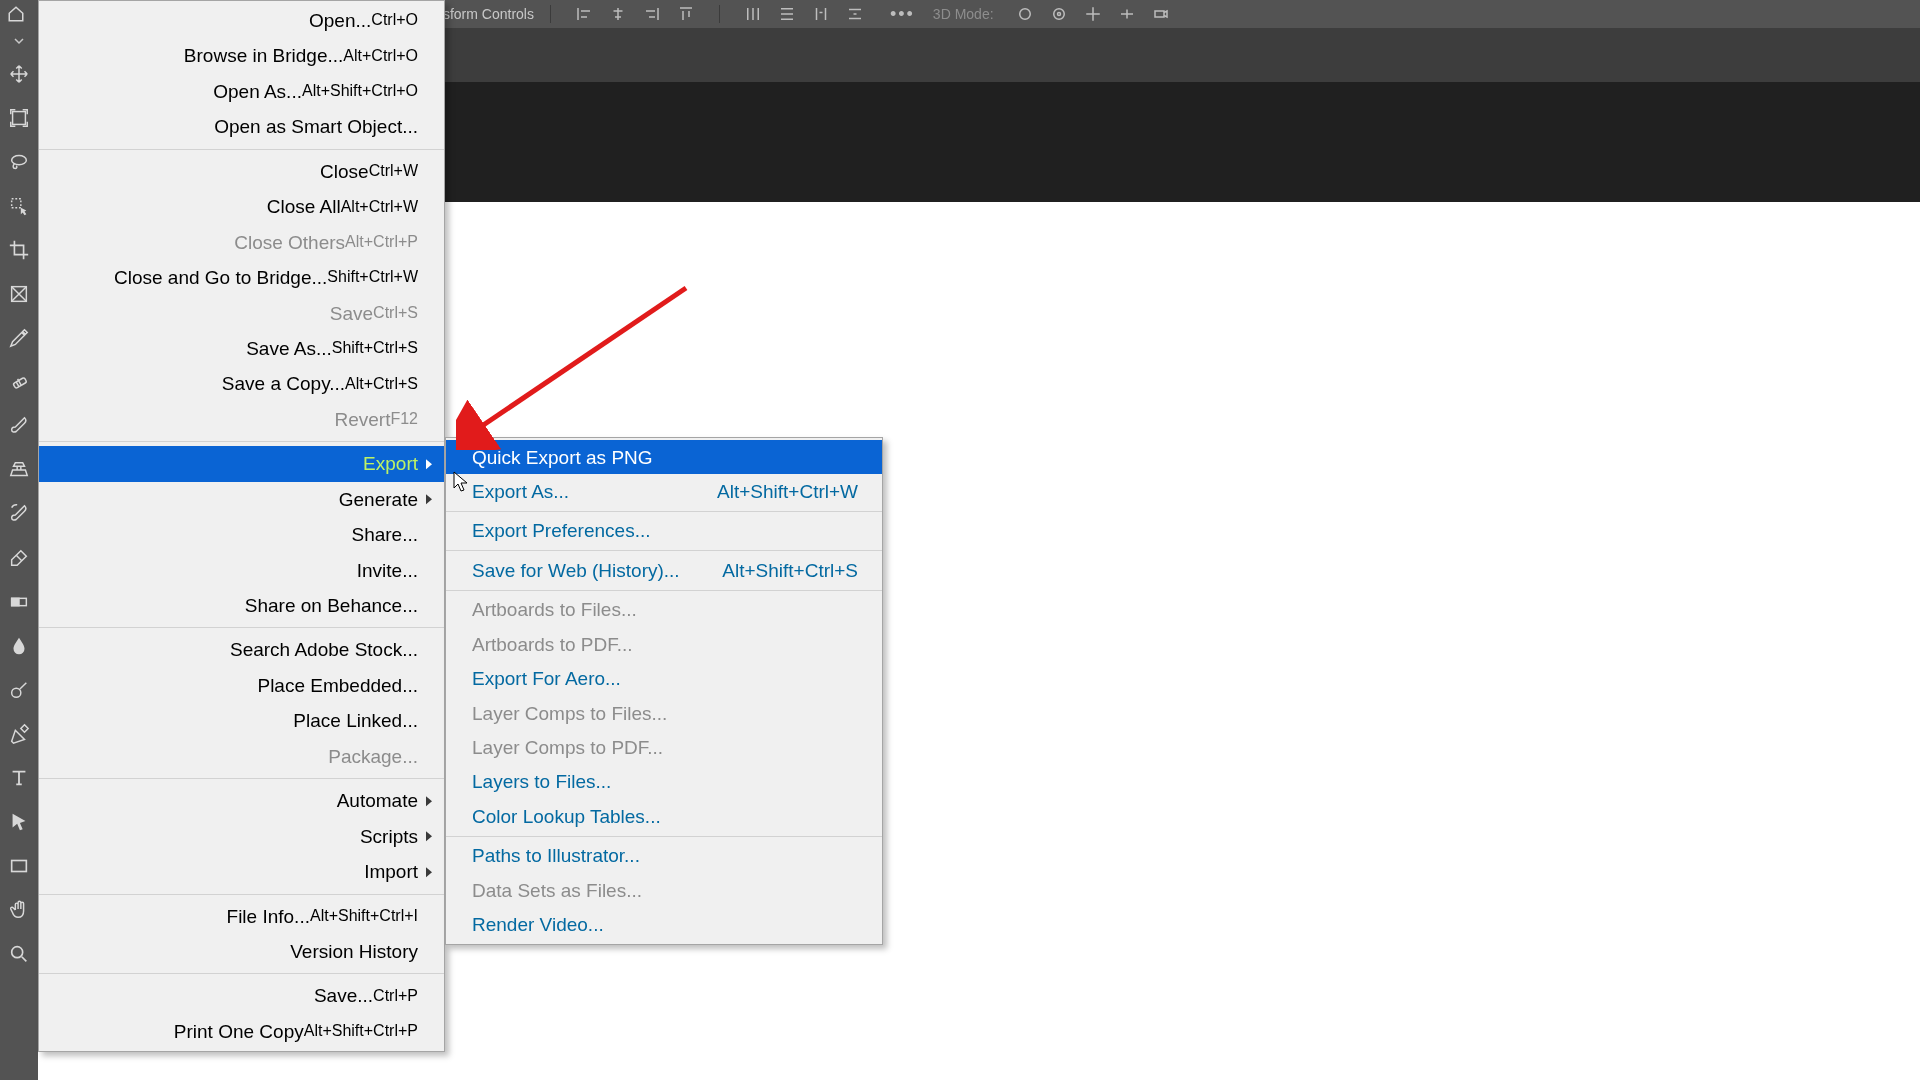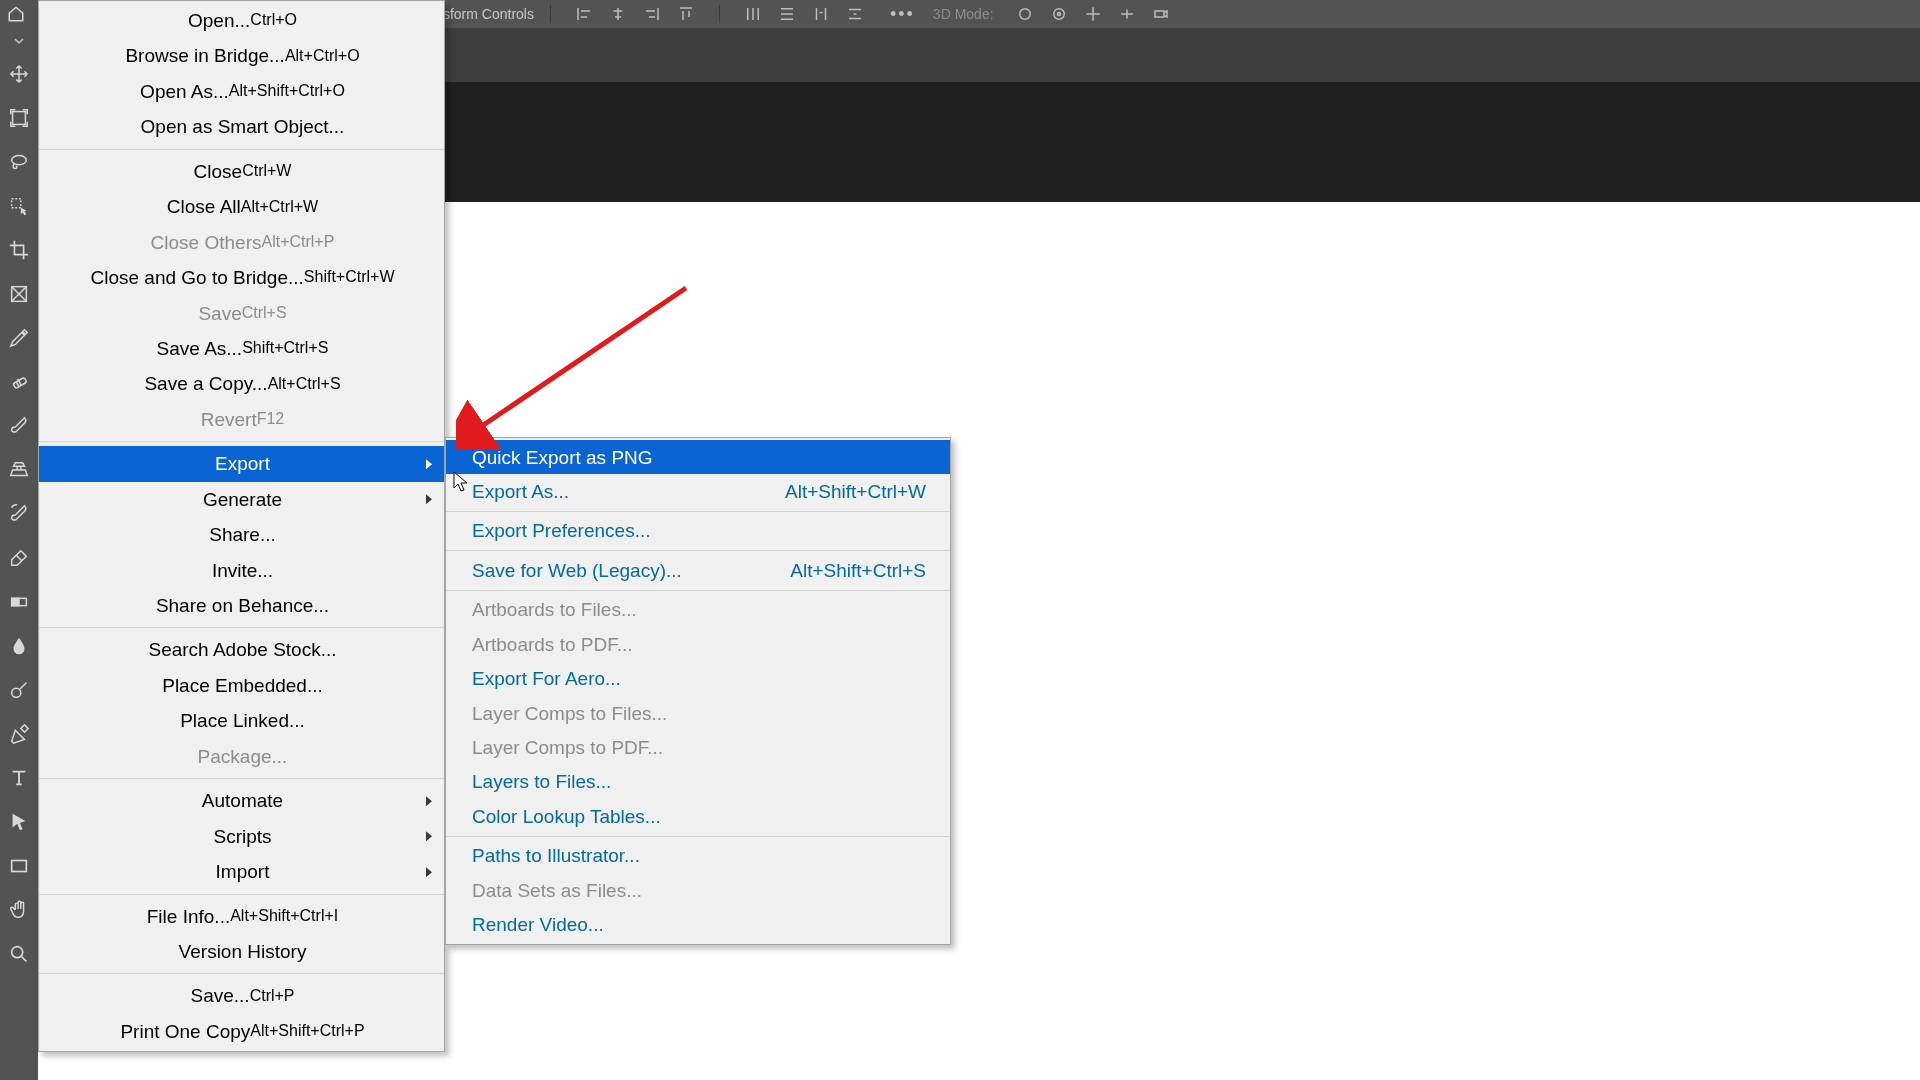--- a/index.html
+++ b/index.html
@@ -20,29 +20,29 @@
   .doc-header    { position:absolute; left:38px; top:82px; right:0; height:120px; background:#202020; z-index:1; }
   .canvas-area   { position:absolute; left:38px; top:202px; right:0; bottom:0; background:#ffffff; z-index:1; }
 
   
   .toolbox { position:absolute; left:0; top:28px; width:38px; height:1052px; background:#535353; z-index:2; display:flex; flex-direction:column; align-items:center; padding-top:2px; }
   .toolbox .tool { width:34px; height:42px; display:flex; align-items:center; justify-content:center; position:relative; margin:1px 0; }
   .toolbox .tool svg { display:block; }
 
   
   .menu { position:absolute; left:38px; top:0; width:407px; background:#f0f0f0; border:1px solid #a5a5a5; box-shadow:4px 4px 6px rgba(0,0,0,.25); z-index:10; padding:2px 0; }
-  .menu .item { display:flex; align-items:center; justify-content:center; padding:3px 26px 3px 28px; font-size:19px; color:#000; cursor:default; position:relative; line-height:1.55; }
+  .menu .item { display:flex; align-items:center; justify-content:flex-end; padding:3px 26px 3px 28px; font-size:19px; color:#000; cursor:default; position:relative; line-height:1.55; }
   .menu .item.disabled { color:#8c8c8c; }
-  .menu .item.hl { background:#0a64d4; color:#ffffff; }
+  .menu .item.hl { background:#0a64d4; color:#bef264; }
   .menu .item .short { font-size:16px; }
   .menu .item .arrow { position:absolute; right:10px; top:50%; transform:translateY(-50%); }
   .menu hr.sep { border:none; border-top:1px solid #d2d2d2; margin:4px 0; }
 
   
-  .submenu { position:absolute; left:445px; top:437px; width:506px; background:#f0f0f0; border:1px solid #a5a5a5; box-shadow:4px 4px 6px rgba(0,0,0,.25); z-index:11; padding:2px 0; }
+  .submenu { position:absolute; left:445px; top:437px; width:438px; background:#f0f0f0; border:1px solid #a5a5a5; box-shadow:4px 4px 6px rgba(0,0,0,.25); z-index:11; padding:2px 0; }
   .submenu .item { display:flex; align-items:center; justify-content:space-between; padding:2.5px 24px 2.5px 26px; font-size:19px; color:#0369a1; line-height:1.55; }
   .submenu .item.disabled { color:#8c8c8c; }
   .submenu .item.hl { background:#0a64d4; color:#fff; }
   .submenu hr.sep { border:none; border-top:1px solid #d2d2d2; margin:2px 0; }
 
   
   .anno { position:absolute; z-index:20; pointer-events:none; }
 
   
   .cursor { position:absolute; z-index:30; pointer-events:none; }
@@ -389,21 +389,21 @@
     <div class="item">
       <span>Export As...</span>
       <span class="short">Alt+Shift+Ctrl+W</span>
     </div>
     <hr class="sep">
     <div class="item">
       <span>Export Preferences...</span>
     </div>
     <hr class="sep">
     <div class="item">
-      <span>Save for Web (Legacy)...</span>
+      <span>Save for Web (History)...</span>
       <span class="short">Alt+Shift+Ctrl+S</span>
     </div>
     <hr class="sep">
     <div class="item disabled">
       <span>Artboards to Files...</span>
     </div>
     <div class="item disabled">
       <span>Artboards to PDF...</span>
     </div>
     <div class="item">

